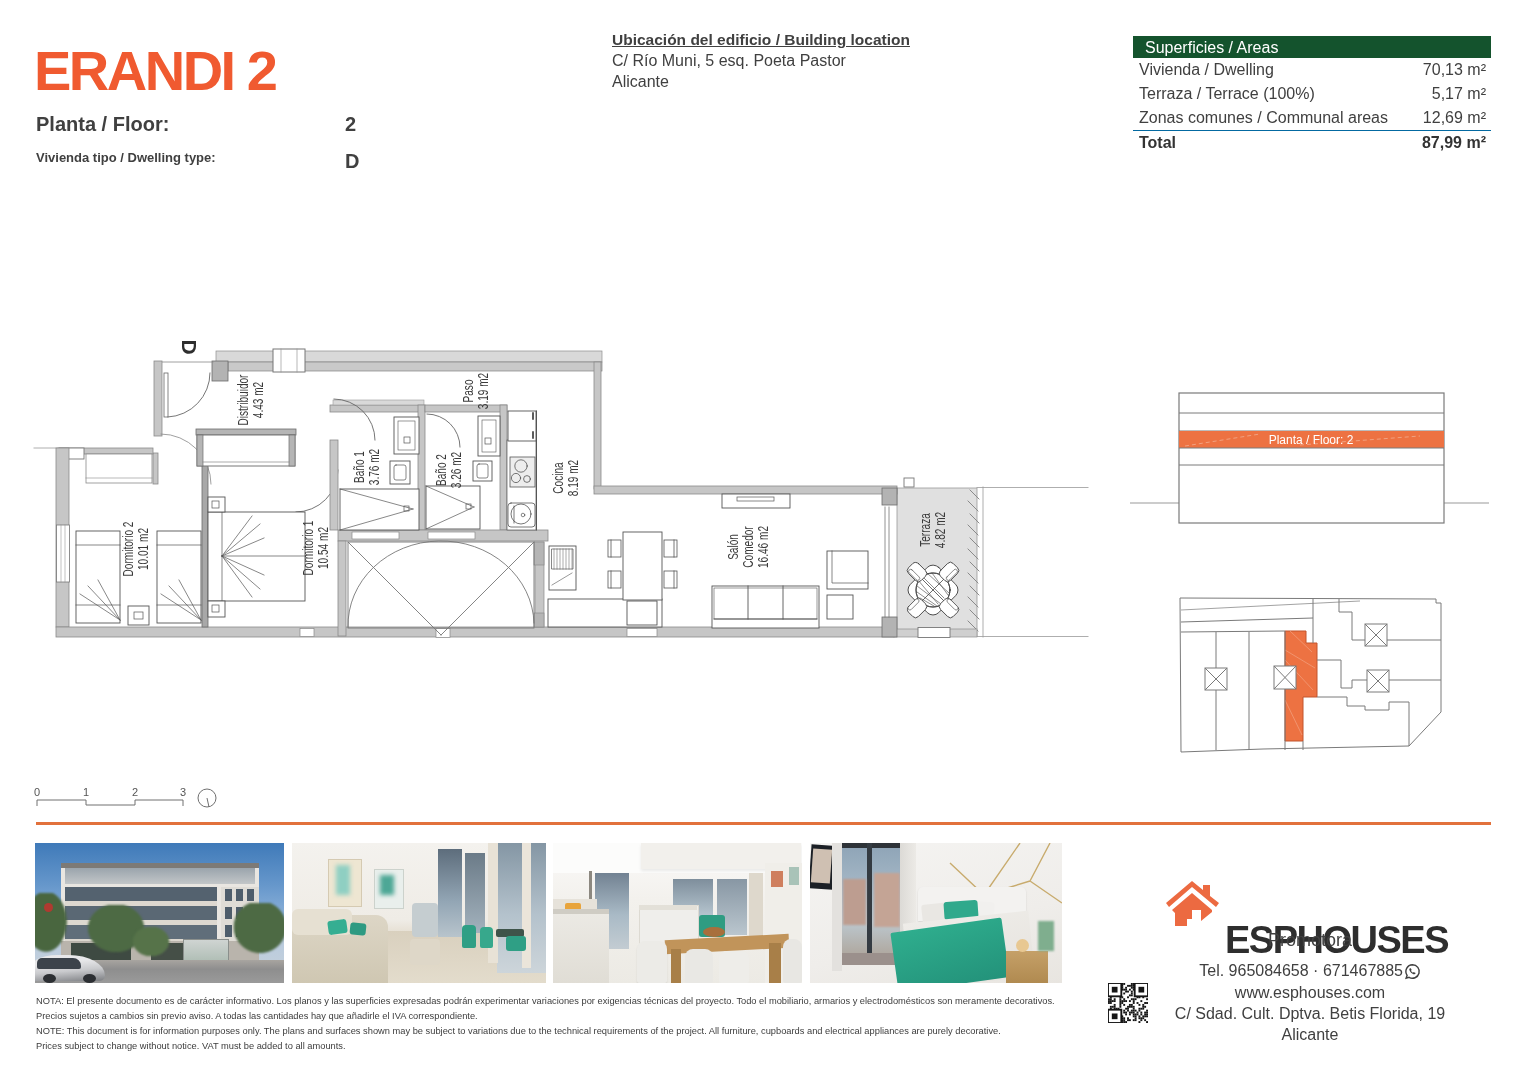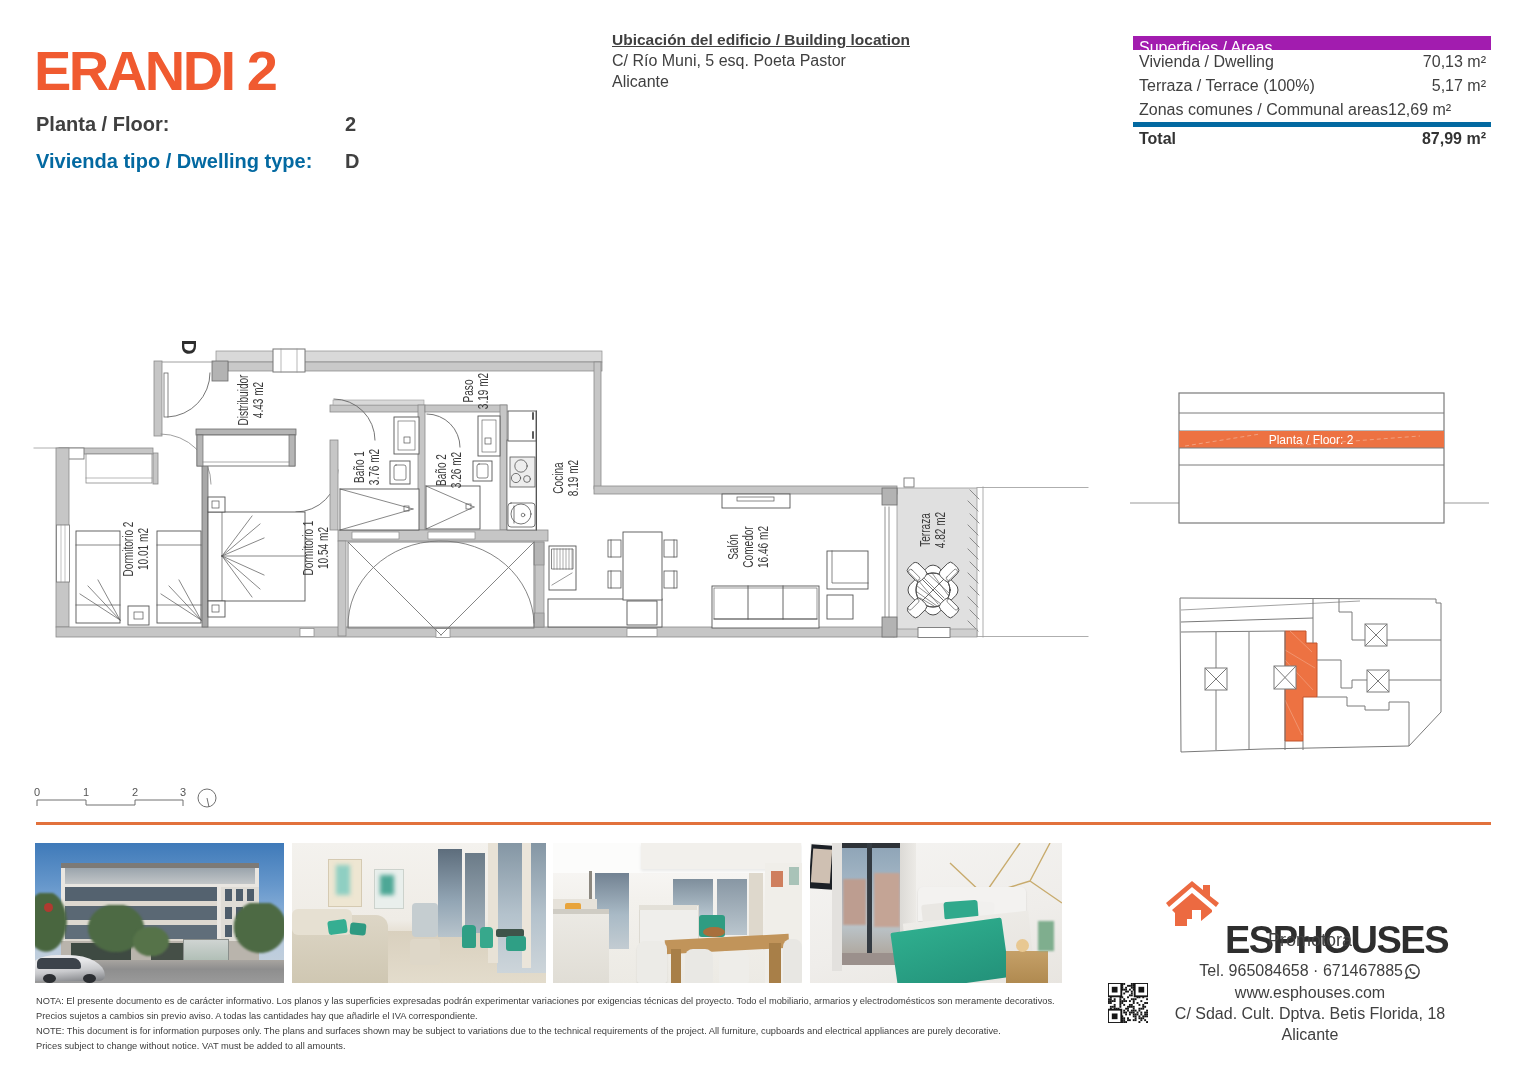--- a/index.html
+++ b/index.html
@@ -9,45 +9,45 @@
 </style>
 </head>
 <body>
 
 <div class="abs" style="left:34px;top:38px;font-size:56px;font-weight:bold;color:#f05a30;letter-spacing:-2.5px;">ERANDI 2</div>
 
 <div class="abs" style="left:36px;top:113px;font-size:20px;font-weight:bold;color:#404040;">Planta / Floor:</div>
 
 <div class="abs" style="left:345px;top:113px;font-size:20px;font-weight:bold;color:#404040;">2</div>
 
-<div class="abs" style="left:36px;top:150px;font-size:20px;font-weight:bold;color:#0369a1;">Vivienda tipo / Dwelling type:</div>
+<div class="abs" style="left:36px;top:150px;font-size:13px;font-weight:bold;color:#404040;">Vivienda tipo / Dwelling type:</div>
 
 <div class="abs" style="left:345px;top:150px;font-size:20px;font-weight:bold;color:#404040;">D</div>
 
 <div class="abs" style="left:612px;top:31px;font-size:15.5px;font-weight:bold;color:#404040;text-decoration:underline;">Ubicación del edificio / Building location</div>
 
 <div class="abs" style="left:612px;top:52px;font-size:16px;color:#404040;">C/ Río Muni, 5 esq. Poeta Pastor</div>
 
 <div class="abs" style="left:612px;top:73px;font-size:16px;color:#404040;">Alicante</div>
 
 <div class="abs" style="left:1133px;top:36px;width:358px;font-size:16px;color:#404040;">
 
-  <div style="background:#a21caf;color:#ffffff;height:14px;line-height:23px;padding-left:6px;">Superficies / Areas</div>
+  <div style="background:#14532d;color:#ffffff;height:22px;line-height:23px;padding-left:12px;">Superficies / Areas</div>
 
   <div style="display:flex;justify-content:space-between;height:24px;line-height:24px;">
       <span style="padding-left:6px;">Vivienda / Dwelling</span>
       <span style="padding-right:5px;">70,13 m²</span>
     </div>
 
   <div style="display:flex;justify-content:space-between;height:24px;line-height:24px;">
       <span style="padding-left:6px;">Terraza / Terrace (100%)</span>
       <span style="padding-right:5px;">5,17 m²</span>
     </div>
 
-  <div style="display:flex;justify-content:flex-start;height:24px;line-height:24px;border-bottom:5px solid #0369a1;">
+  <div style="display:flex;justify-content:space-between;height:24px;line-height:24px;border-bottom:1px solid #0369a1;">
       <span style="padding-left:6px;">Zonas comunes / Communal areas</span>
       <span style="padding-right:5px;">12,69 m²</span>
     </div>
 
   <div style="display:flex;justify-content:space-between;height:24px;line-height:24px;font-weight:bold;color:#333;">
       <span style="padding-left:6px;">Total</span>
       <span style="padding-right:5px;">87,99 m²</span>
     </div>
 </div>
 
@@ -588,21 +588,21 @@
 
 <div class="abs" style="left:1110px;top:962px;width:400px;text-align:center;font-size:16px;color:#404040;">Tel. 965084658 · 671467885&nbsp;&nbsp;&nbsp;&nbsp;</div>
 
 <svg class="abs" style="left:1404px;top:963px;" width="17" height="17" viewBox="0 0 24 24">
     <path fill="none" stroke="#404040" stroke-width="2" d="M12 2.5 a9.5 9.5 0 1 1 -4.8 17.7 L3 21.5 l1.4 -4.1 A9.5 9.5 0 0 1 12 2.5 Z"></path>
     <path fill="#404040" d="M8.5 7.5 c-.5.3-1.2 1-1 2 .3 1.5 1.2 3 2.5 4.2 1.3 1.2 3 2.1 4.4 2.3 1 .1 1.6-.6 1.8-1.2.1-.4 0-.7-.3-.9l-1.8-1c-.3-.1-.6-.1-.8.2l-.5.6c-.6-.2-2.4-1.4-2.9-2.8l.6-.5c.2-.2.3-.5.2-.8l-.9-1.8c-.2-.4-.8-.6-1.3-.3z"></path>
   </svg>
 
 <div class="abs" style="left:1110px;top:984px;width:400px;text-align:center;font-size:16px;color:#404040;">www.esphouses.com</div>
 
-<div class="abs" style="left:1110px;top:1005px;width:400px;text-align:center;font-size:16px;color:#404040;">C/ Sdad. Cult. Dptva. Betis Florida, 18</div>
+<div class="abs" style="left:1110px;top:1005px;width:400px;text-align:center;font-size:16px;color:#404040;">C/ Sdad. Cult. Dptva. Betis Florida, 19</div>
 
 <div class="abs" style="left:1110px;top:1026px;width:400px;text-align:center;font-size:16px;color:#404040;">Alicante</div>
 
 <svg class="abs" style="left:1108px;top:983px;" width="40" height="40" viewBox="0 0 40 40">
     <g fill="#151515">
       <rect x="0.00" y="15.24" width="1.90" height="1.90"></rect>
       <rect x="0.00" y="17.14" width="1.90" height="1.90"></rect>
       <rect x="0.00" y="19.05" width="1.90" height="1.90"></rect>
       <rect x="1.90" y="13.33" width="1.90" height="1.90"></rect>
       <rect x="1.90" y="15.24" width="1.90" height="1.90"></rect>

